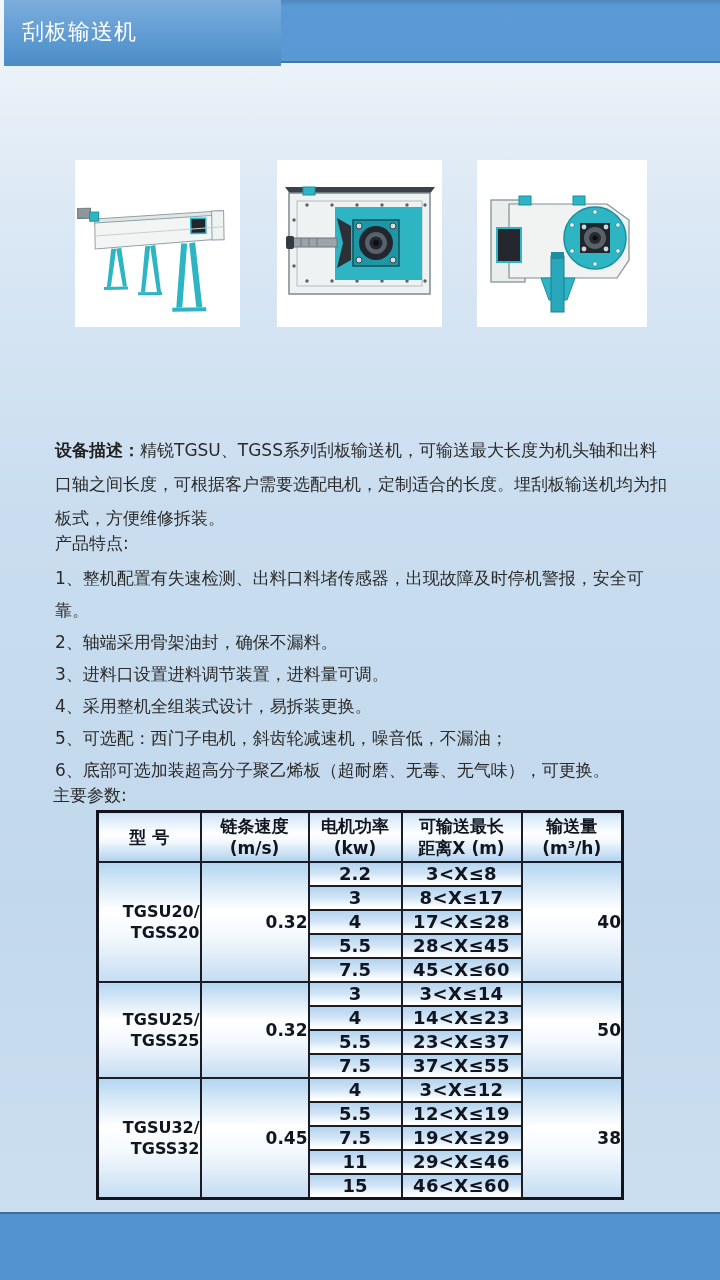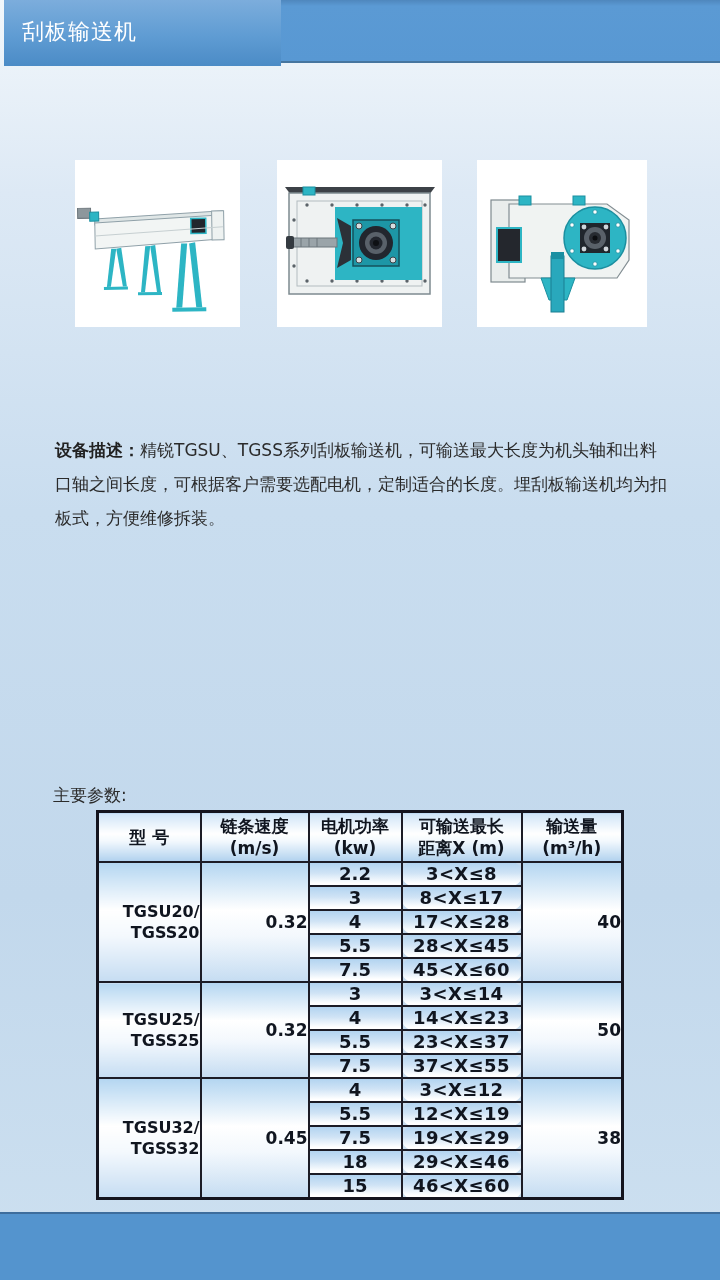--- a/index.html
+++ b/index.html
@@ -38,21 +38,21 @@
                 table-layout:fixed;width:525px;border:3px solid #14141e;}
   .params-table th,.params-table td{border:2px solid #1c1c26;text-align:center;
                 vertical-align:middle;padding:0;color:#10151f;overflow:hidden;}
   .params-table th{height:48px;font-size:17px;font-weight:700;white-space:pre-line;line-height:22px;
                 background:linear-gradient(180deg,#cfe4f7 0%,#ffffff 42%,#f2f8fd 58%,#b0d1ee 100%);}
   .params-table td.sub{height:22px;font-size:18px;font-weight:700;line-height:20px;
                 background:linear-gradient(180deg,#b2d4f0 0%,#cfe3f5 45%,#ffffff 92%);}
   .params-table td.merge{font-size:17px;font-weight:700;white-space:pre-line;line-height:21px;
                 background:linear-gradient(180deg,#b4d6f1 0%,#ffffff 40%,#f3f8fd 62%,#c6ddf2 100%);text-align:right;}
   .params-table td.model{font-size:16px;}
-  .params-table td.dist{letter-spacing:0.4px;border-radius:11px;}
+  .params-table td.dist{letter-spacing:0.4px;}
   col.c1{width:103px;} col.c2{width:108px;} col.c3{width:93px;} col.c4{width:120px;} col.c5{width:101px;}
 
   
   .footer-bar{position:absolute;left:0;top:1212px;width:720px;height:68px;
               background:#5494ce;border-top:2px solid #3d6d9d;box-sizing:border-box;}
 </style>
 </head>
 <body>
 
 <div class="page">
@@ -154,20 +154,31 @@
       <circle cx="118" cy="78" r="6" fill="#272b31"></circle>
       <circle cx="118" cy="78" r="2.5" fill="#0c0e11"></circle>
       <polygon points="64,118 98,118 90,140 72,140" fill="#2db5c4" stroke="#1b8fa0"></polygon>
       <rect x="74" y="96" width="13" height="56" fill="#29a8bc" stroke="#1b7f92"></rect>
       <rect x="74" y="92" width="13" height="7" fill="#1b8fa2"></rect>
     </svg>
   </div>
 
   <p class="desc"><b>设备描述：</b><span>精锐TGSU、TGSS系列刮板输送机，可输送最大长度为机头轴和出料口轴之间长度，可根据客户需要选配电机，定制适合的长度。埋刮板输送机均为扣板式，方便维修拆装。</span></p>
 
+  <div class="features">
+    <p class="features-title">产品特点:</p>
+    <ul>
+      <li>1、整机配置有失速检测、出料口料堵传感器，出现故障及时停机警报，安全可靠。</li>
+      <li>2、轴端采用骨架油封，确保不漏料。</li>
+      <li>3、进料口设置进料调节装置，进料量可调。</li>
+      <li>4、采用整机全组装式设计，易拆装更换。</li>
+      <li>5、可选配：西门子电机，斜齿轮减速机，噪音低，不漏油；</li>
+      <li>6、底部可选加装超高分子聚乙烯板（超耐磨、无毒、无气味），可更换。</li>
+    </ul>
+  </div>
 
   <p class="params-title">主要参数:</p>
 
   <table class="params-table">
     <colgroup>
         <col class="c1">
         <col class="c2">
         <col class="c3">
         <col class="c4">
         <col class="c5">
@@ -241,21 +252,21 @@
     </tr>
     <tr>
           <td class="sub">5.5</td>
           <td class="sub dist">12&lt;X≤19</td>
         </tr>
     <tr>
           <td class="sub">7.5</td>
           <td class="sub dist">19&lt;X≤29</td>
         </tr>
     <tr>
-          <td class="sub">18</td>
+          <td class="sub">11</td>
           <td class="sub dist">29&lt;X≤46</td>
         </tr>
     <tr>
           <td class="sub">15</td>
           <td class="sub dist">46&lt;X≤60</td>
         </tr>
   </tbody>
     </table>
 
   <div class="footer-bar"></div>

